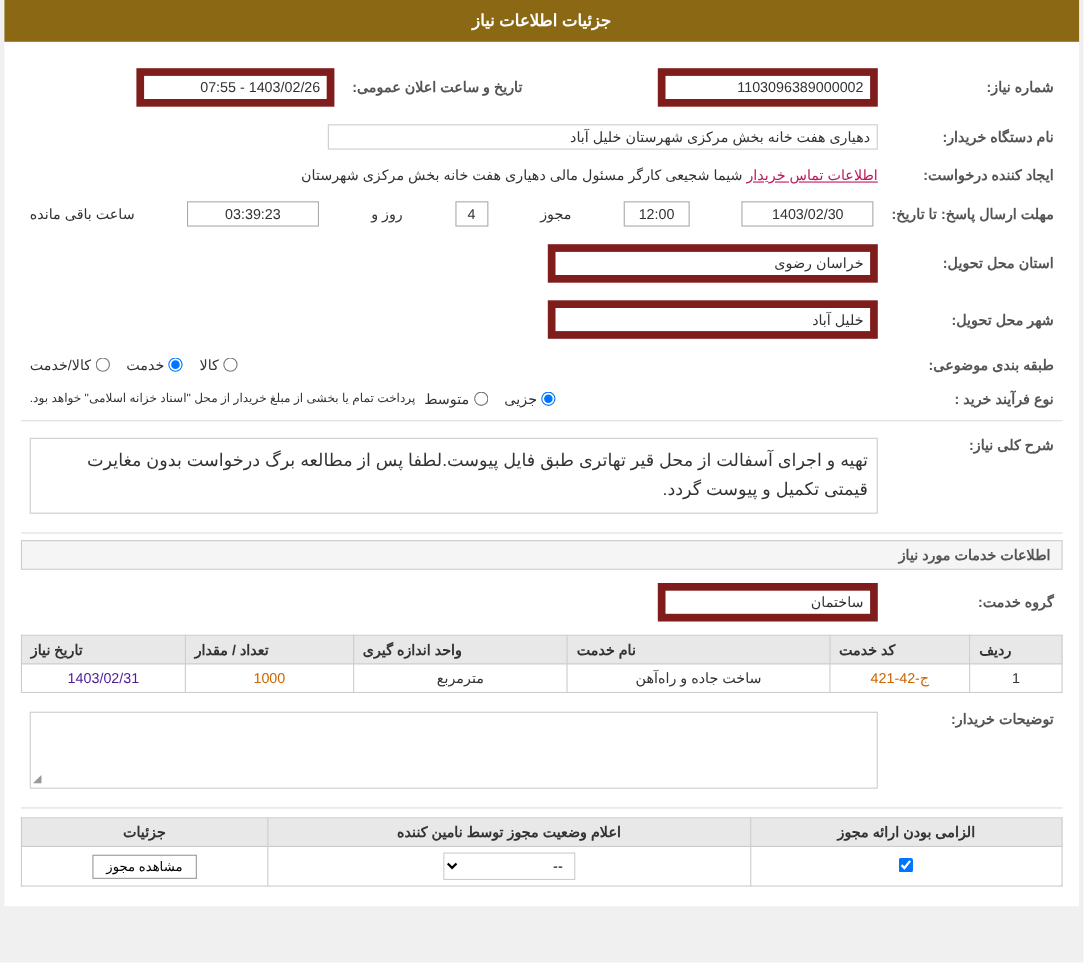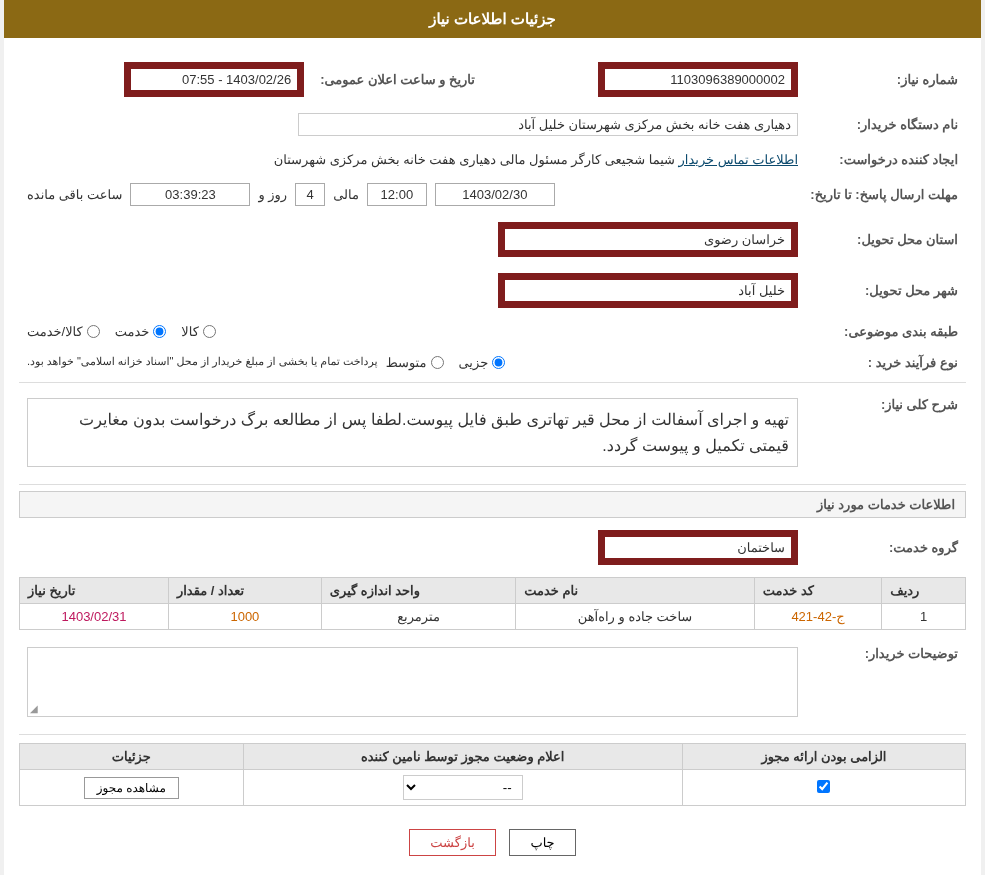--- a/index.html
+++ b/index.html
@@ -62,29 +62,30 @@
     }
     .input-wide {
       width: 320px;
       display: inline-block;
       border: 1px solid #ccc;
       padding: 3px 6px;
       background: #fff;
       text-align: right;
     }
     .link-blue {
-      color: #0c4a6e;
+      color: #be185d;
       text-decoration: underline;
       cursor: pointer;
     }
     .row-inline {
       display: flex;
       align-items: center;
       gap: 8px;
       flex-direction: row-reverse;
+      justify-content: space-between;
     }
     .date-box {
       border: 1px solid #aaa;
       padding: 3px 8px;
       background: #fff;
       min-width: 120px;
       text-align: center;
     }
     .time-box {
       border: 1px solid #aaa;
@@ -284,21 +285,21 @@
     <table class="info-table">
       <tbody>
           <tr>
         <td class="label-cell">مهلت ارسال پاسخ: تا تاریخ:</td>
         <td class="value-cell">
           <div class="row-inline">
             <span>ساعت باقی مانده</span>
             <div class="date-box">03:39:23</div>
             <span>روز و</span>
             <div class="date-box" style="min-width:30px;">4</div>
-            <span>مالی</span>
+            <span>مجوز</span>
             <div class="time-box">12:00</div>
             <div class="date-box">1403/02/30</div>
           </div>
         </td>
       </tr>
     </tbody>
       </table>
 
     <table class="info-table">
       <tbody>
@@ -408,21 +409,21 @@
           <th>تاریخ نیاز</th>
         </tr>
       </thead>
       <tbody id="services-tbody">
       <tr>
       <td>1</td>
       <td style="color:#cc6600;">ج-42-421</td>
       <td>ساخت جاده و راه‌آهن</td>
       <td>مترمربع</td>
       <td style="color:#cc6600;text-align:center;">1000</td>
-      <td style="color:#be185d;">1403/02/31</td>
+      <td style="color:#4c1d95;">1403/02/31</td>
     </tr>
         </tbody>
     </table>
 
     <table class="info-table">
       <tbody>
           <tr>
         <td class="label-cell" style="vertical-align:top; padding-top:8px;">توضیحات خریدار:</td>
         <td class="value-cell" colspan="3">
           <div class="notes-box">
@@ -454,19 +455,15 @@
           <option value="">--</option>
         </select>
       </td>
       <td>
         <button class="btn-view">مشاهده مجوز</button>
       </td>
     </tr>
         </tbody>
     </table>
 
-    <div class="footer-buttons">
-      <button class="btn-primary">چاپ</button>
-      <button class="btn-back">بازگشت</button>
-    </div>
 
   </div>
 </div>
 
 </body></html>

